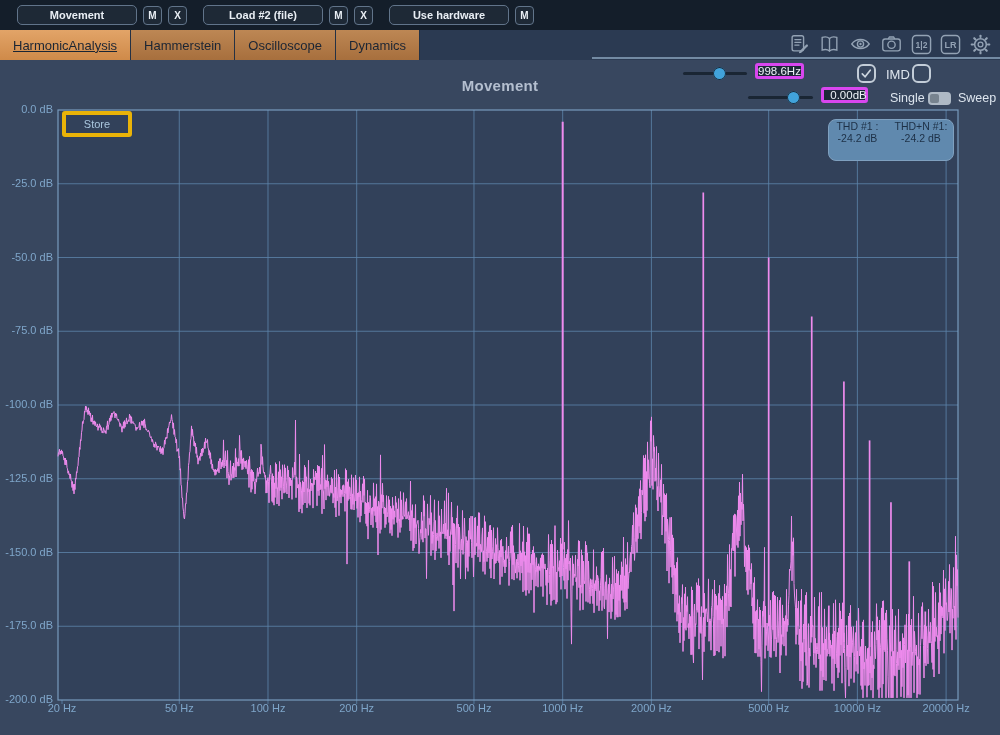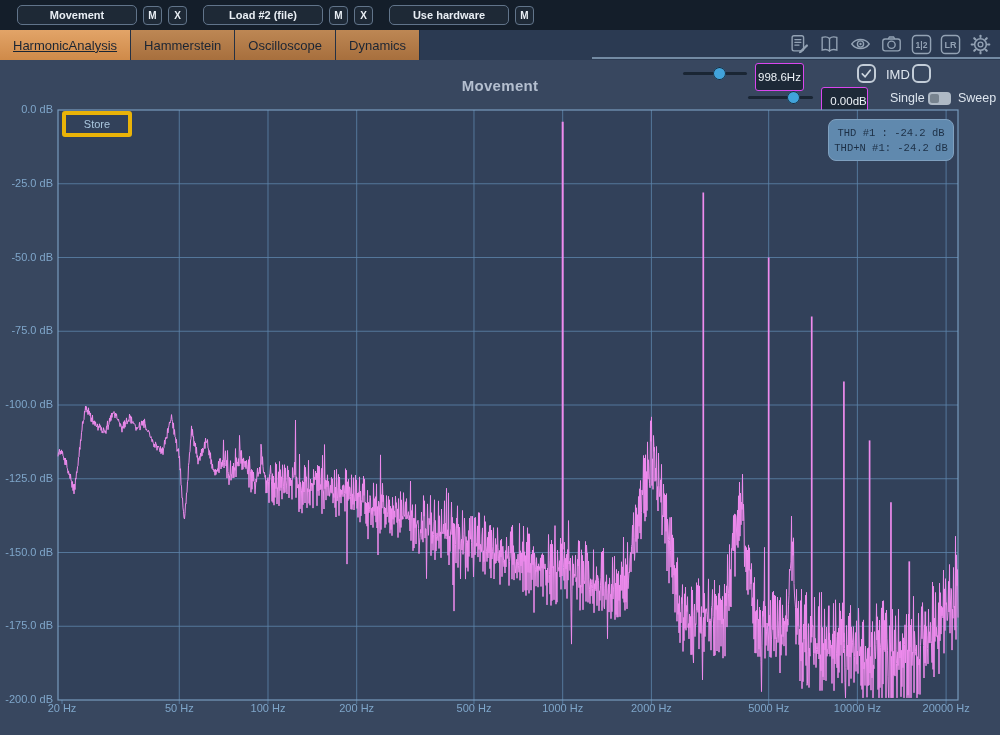--- a/index.html
+++ b/index.html
@@ -21,34 +21,34 @@
   .tab-underline{position:absolute;top:57px;left:592px;right:0;height:2px;background:#8ca6bf;opacity:.75;}
   .icon-strip{position:absolute;top:30px;right:8px;height:28px;display:flex;align-items:center;gap:8px;}
   .icon-strip svg{display:block;}
   
   .chart-title{position:absolute;top:77px;left:0;width:100%;text-align:center;font-size:15px;
                font-weight:700;color:#b4bfcf;letter-spacing:.3px;}
   .slider{position:absolute;height:13px;}
   .slider .track{position:absolute;left:0;right:0;top:5px;height:3px;background:#1a2634;border-radius:2px;}
   .slider .thumb{position:absolute;top:0;width:13px;height:13px;margin-left:-6px;border-radius:50%;
                  background:#41a3db;box-shadow:0 0 0 1px #1c2a3a inset;}
-  .valbox{position:absolute;height:28px;border:1px solid #d946ef;border-radius:3px;background:#1d2937;
+  .valbox{position:absolute;height:16px;border:3px solid #d946ef;border-radius:3px;background:#1d2937;
           color:#edf2f7;font-size:11.5px;display:flex;align-items:center;justify-content:center;box-sizing:border-box;}
   .ctl-label{position:absolute;color:#dde5ee;font-size:13px;}
   .ctl-label.small{font-size:12.5px;}
   .chk{position:absolute;width:19px;height:19px;border:2px solid #c3cdd8;border-radius:6px;box-sizing:border-box;}
   .toggle{position:absolute;width:23px;height:13px;border-radius:4px;background:#aeb9c5;}
   .toggle .knob{position:absolute;top:2px;width:9px;height:9px;background:#77838f;border-radius:2px;}
   
   .store-btn{position:absolute;left:62px;top:111px;width:62px;height:18px;border:4px solid #eab308;
              border-radius:3px;color:#a9c6de;font-size:11px;display:flex;align-items:center;
              justify-content:center;background:transparent;}
   .readout{position:absolute;left:828px;top:119px;width:124px;height:40px;background:#6089ae;
-           border:1px solid #7fa0bf;border-radius:8px;display:flex;flex-direction:column;
-           justify-content:center;gap:3px;text-align:center;font-family:Liberation Mono, monospace;}
+           border:1px solid #7fa0bf;border-radius:8px;display:flex;flex-direction:row;
+           justify-content:center;gap:3px;text-align:center;}
   .readout div{color:#1d3046;font-size:10.5px;}
   .ylab{position:absolute;left:0;width:53px;text-align:right;color:#7fa6ca;font-size:11px;}
   .xlab{position:absolute;width:80px;text-align:center;color:#7fa6ca;font-size:11px;top:702px;}
   #plot-svg{position:absolute;left:0;top:0;}
 </style>
 </head>
 <body>
 
 <div class="stage">
 

